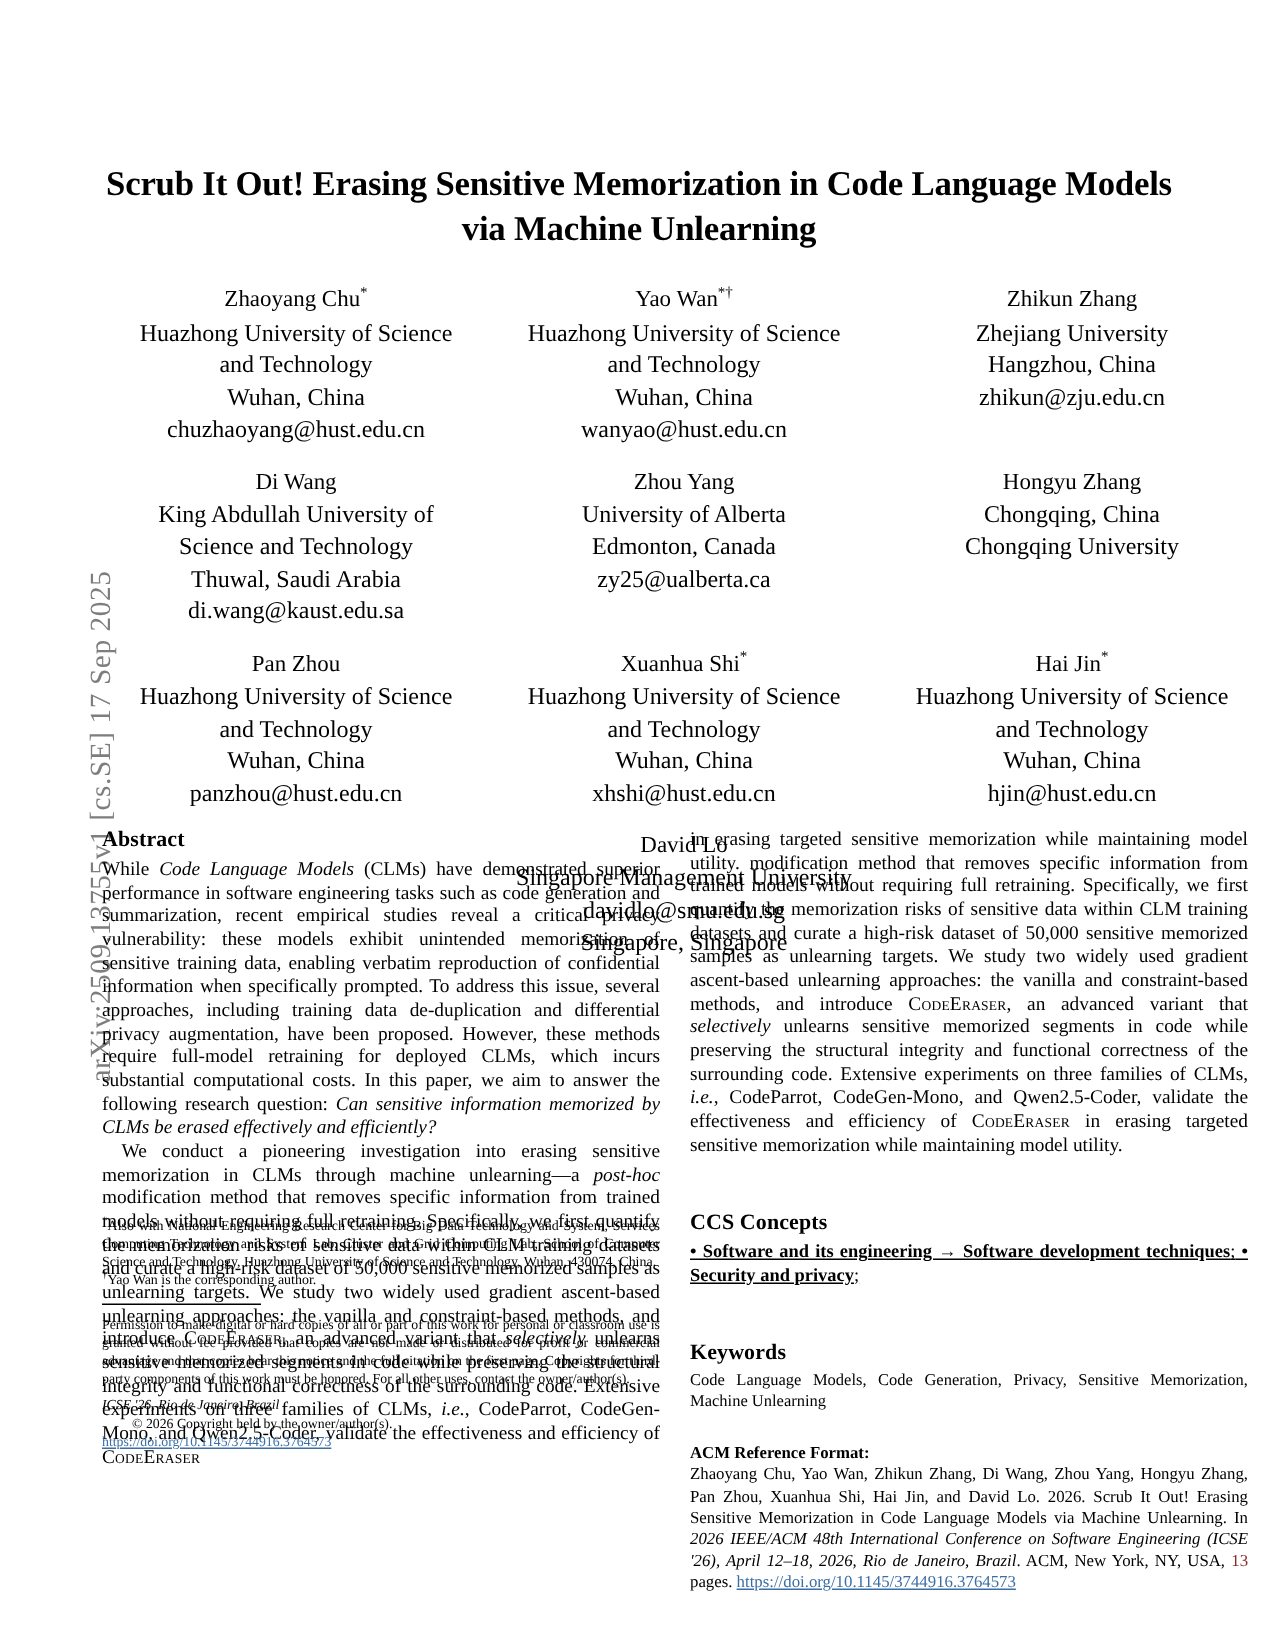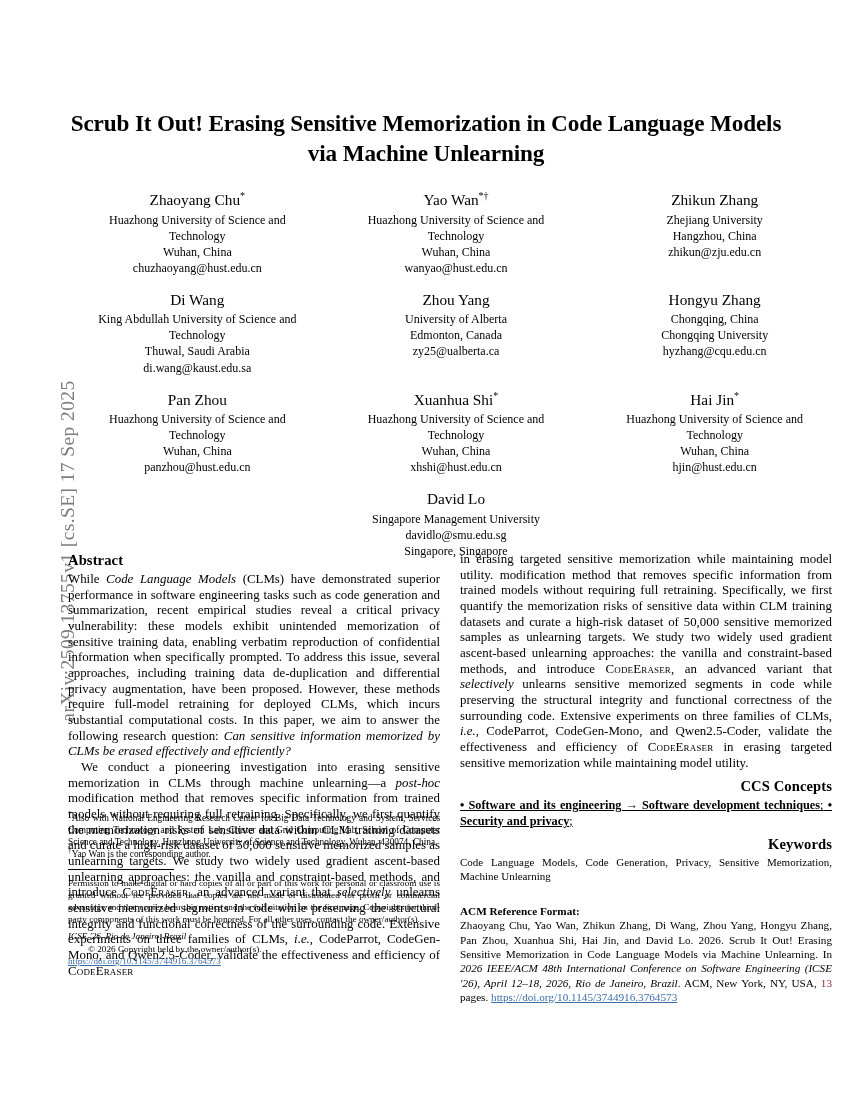--- a/index.html
+++ b/index.html
@@ -77,21 +77,21 @@
     font-size: 15.3px;
     line-height: 1.32;
     margin-bottom: 1px;
   }
   .author-name sup {
     font-size: 10px;
     vertical-align: super;
     line-height: 0;
   }
   .author-line {
-    font-size: 12px;
+    font-size: 16px;
     line-height: 1.345;
   }
   .author-block {
     padding-bottom: 14px;
   }
 
   
   .columns {
     position: absolute;
     left: 0;
@@ -106,21 +106,21 @@
     width: 372px;
     flex: 0 0 372px;
   }
 
   h2.sec {
     font-size: 14.6px;
     font-weight: bold;
     margin: 0 0 3px 0;
     letter-spacing: 0.1px;
   }
-  .col .sec-gap { margin-top: 7px; text-align: right; }
+  .col .sec-gap { margin-top: 36px; }
 
   p.body {
     margin: 0;
     font-size: 12.9px;
     line-height: 1.215;
     text-align: justify;
     text-justify: inter-word;
     hyphens: manual;
   }
   p.body + p.body { text-indent: 13px; }
@@ -235,21 +235,20 @@
       <div class="author-col author-block">
         <div class="author-name"><span>Zhou Yang</span><sup></sup></div>
         <div class="author-line">University of Alberta</div>
         <div class="author-line">Edmonton, Canada</div>
         <div class="author-line">zy25@ualberta.ca</div>
       </div>
       <div class="author-col author-block">
         <div class="author-name"><span>Hongyu Zhang</span><sup></sup></div>
         <div class="author-line">Chongqing, China</div>
         <div class="author-line">Chongqing University</div>
-        <div class="author-line">hyzhang@cqu.edu.cn</div>
       </div>
     </div>
 
     <div class="author-row">
       <div class="author-col author-block">
         <div class="author-name"><span>Pan Zhou</span><sup></sup></div>
         <div class="author-line">Huazhong University of Science and Technology</div>
         <div class="author-line">Wuhan, China</div>
         <div class="author-line">panzhou@hust.edu.cn</div>
       </div>

